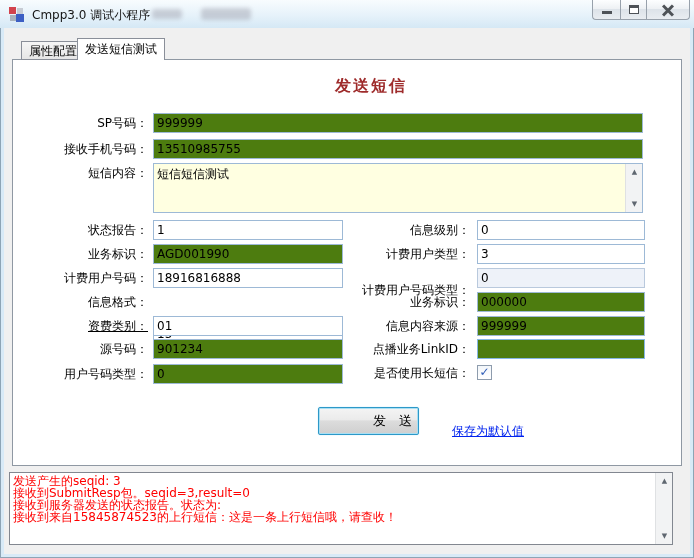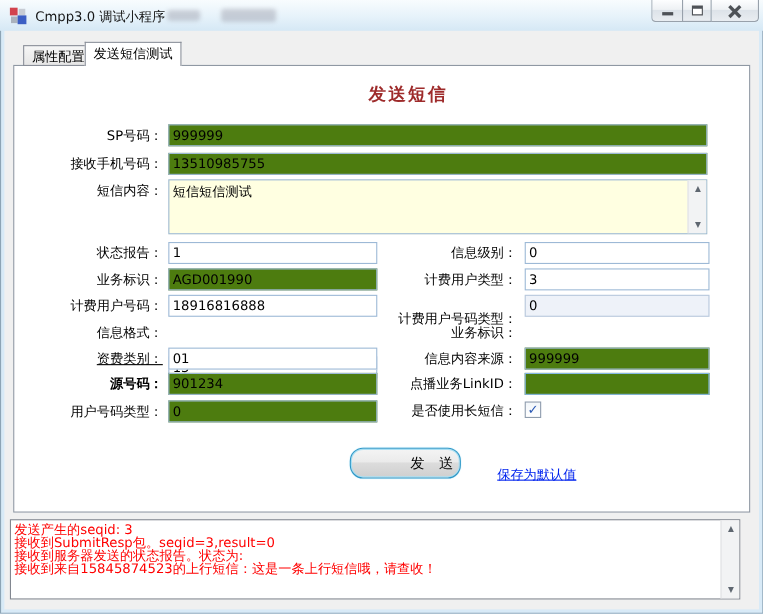--- a/index.html
+++ b/index.html
@@ -74,21 +74,21 @@
   .scroll-arrow { position:absolute; left:0; width:17px; height:16px; text-align:center; font-size:7px; line-height:16px; color:#5f6770; cursor:default; }
   .scroll-arrow.up { top:0; }
   .scroll-arrow.down { bottom:0; }
   #checkbox {
     position:absolute; left:477px; top:365px; width:15px; height:15px;
     border:1px solid #8e9cad; background:linear-gradient(#f2f6fa,#ffffff); z-index:5;
     text-align:center; line-height:13px; font-size:12px; font-weight:bold; color:#2b59b5;
   }
   #send-button {
     position:absolute; left:318px; top:407px; width:101px; height:28px; z-index:5;
-    border:1px solid #2d98c8; border-radius:12px;
+    border:1px solid #2d98c8; border-radius:2px;
     background:linear-gradient(#f4f4f4, #ebebeb 45%, #dcdcdc 50%, #cfcfcf);
     box-shadow: inset 0 0 0 1px #a9dff3, 0 0 1px #7fd2f1;
     font-family:"DejaVu Sans","Liberation Sans",sans-serif; font-size:13px; color:#000; cursor:pointer; white-space:pre;padding-left:48px;
   }
   #save-link { position:absolute; left:452px; top:423px; font-size:12px; color:#0023ee; text-decoration:underline; z-index:5; cursor:pointer; }
   
   #log-box {
     position:absolute; left:9px; top:472px; width:664px; height:73px;
     background:#fff; border:1px solid #828790; z-index:3;
   }
@@ -159,27 +159,28 @@
   <input class="inp rt" style="top: 244px;" value="3">
 
   <div class="lbl" style="top:268px;">计费用户号码：</div>
   <input class="inp lt" style="top: 268px;" value="18916816888">
   <div class="lbl r" style="top:268px;margin-top:12px;">计费用户号码类型：</div>
   <input class="inp rt gray" style="top: 268px;" value="0">
 
   <div class="lbl" style="top:292px;">信息格式：</div>
   <input class="inp lt" style="top: 292px; margin-top: 32px;" value="15">
   <div class="lbl r" style="top:292px;">业务标识：</div>
+  <input class="inp rt yellow" style="top: 292px;" value="000000">
 
   <div class="lbl" style="top:316px;text-decoration:underline;">资费类别：</div>
   <input class="inp lt" style="top: 316px;" value="01">
   <div class="lbl r" style="top:316px;">信息内容来源：</div>
   <input class="inp rt yellow" style="top: 316px;" value="999999">
 
-  <div class="lbl" style="top:339px;font-weight:bold;">源号码：</div>
+  <div class="lbl" style="top:339px;">源号码：</div>
   <input class="inp lt yellow" style="top: 339px;" value="901234">
   <div class="lbl r" style="top:339px;">点播业务LinkID：</div>
   <input class="inp rt yellow" style="top: 339px; border-color: rgb(134, 183, 228);" value="">
 
   <div class="lbl" style="top:364px;">用户号码类型：</div>
   <input class="inp lt yellow" style="top: 364px;" value="0">
   <div class="lbl r" style="top:363px;">是否使用长短信：</div>
   <div id="checkbox"><span>✓</span></div>
 
   <button id="send-button">发　送</button>

